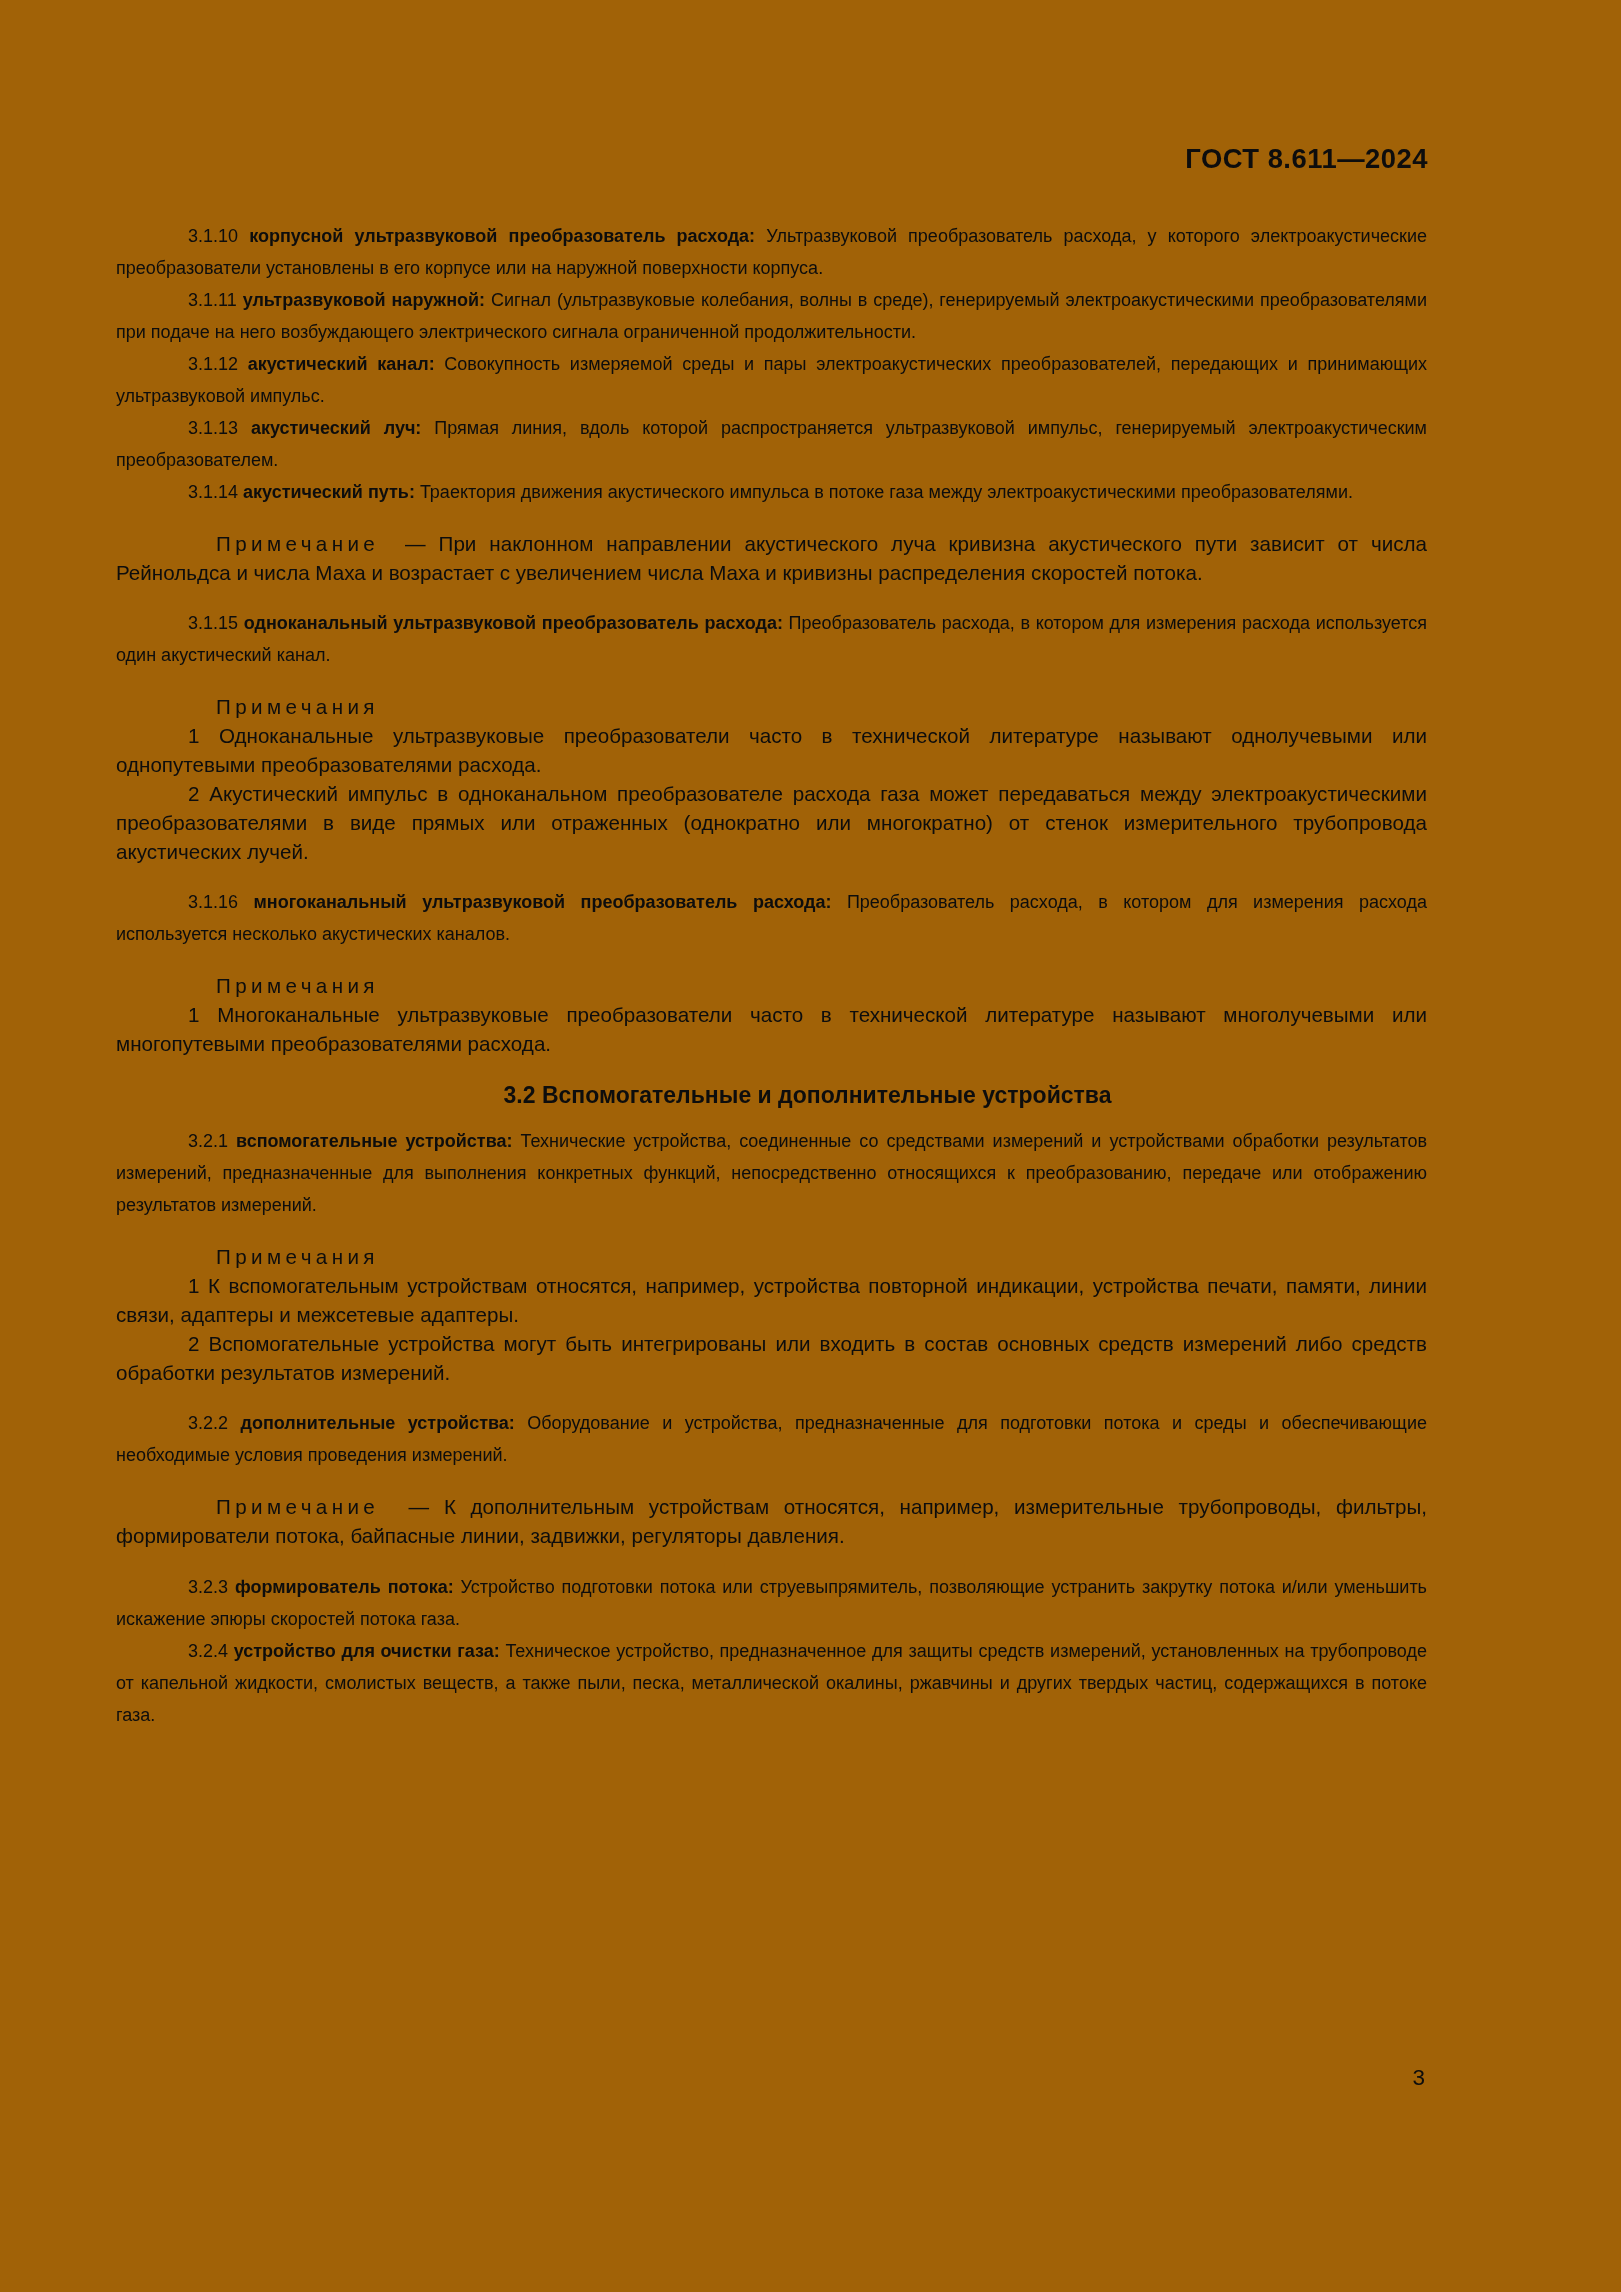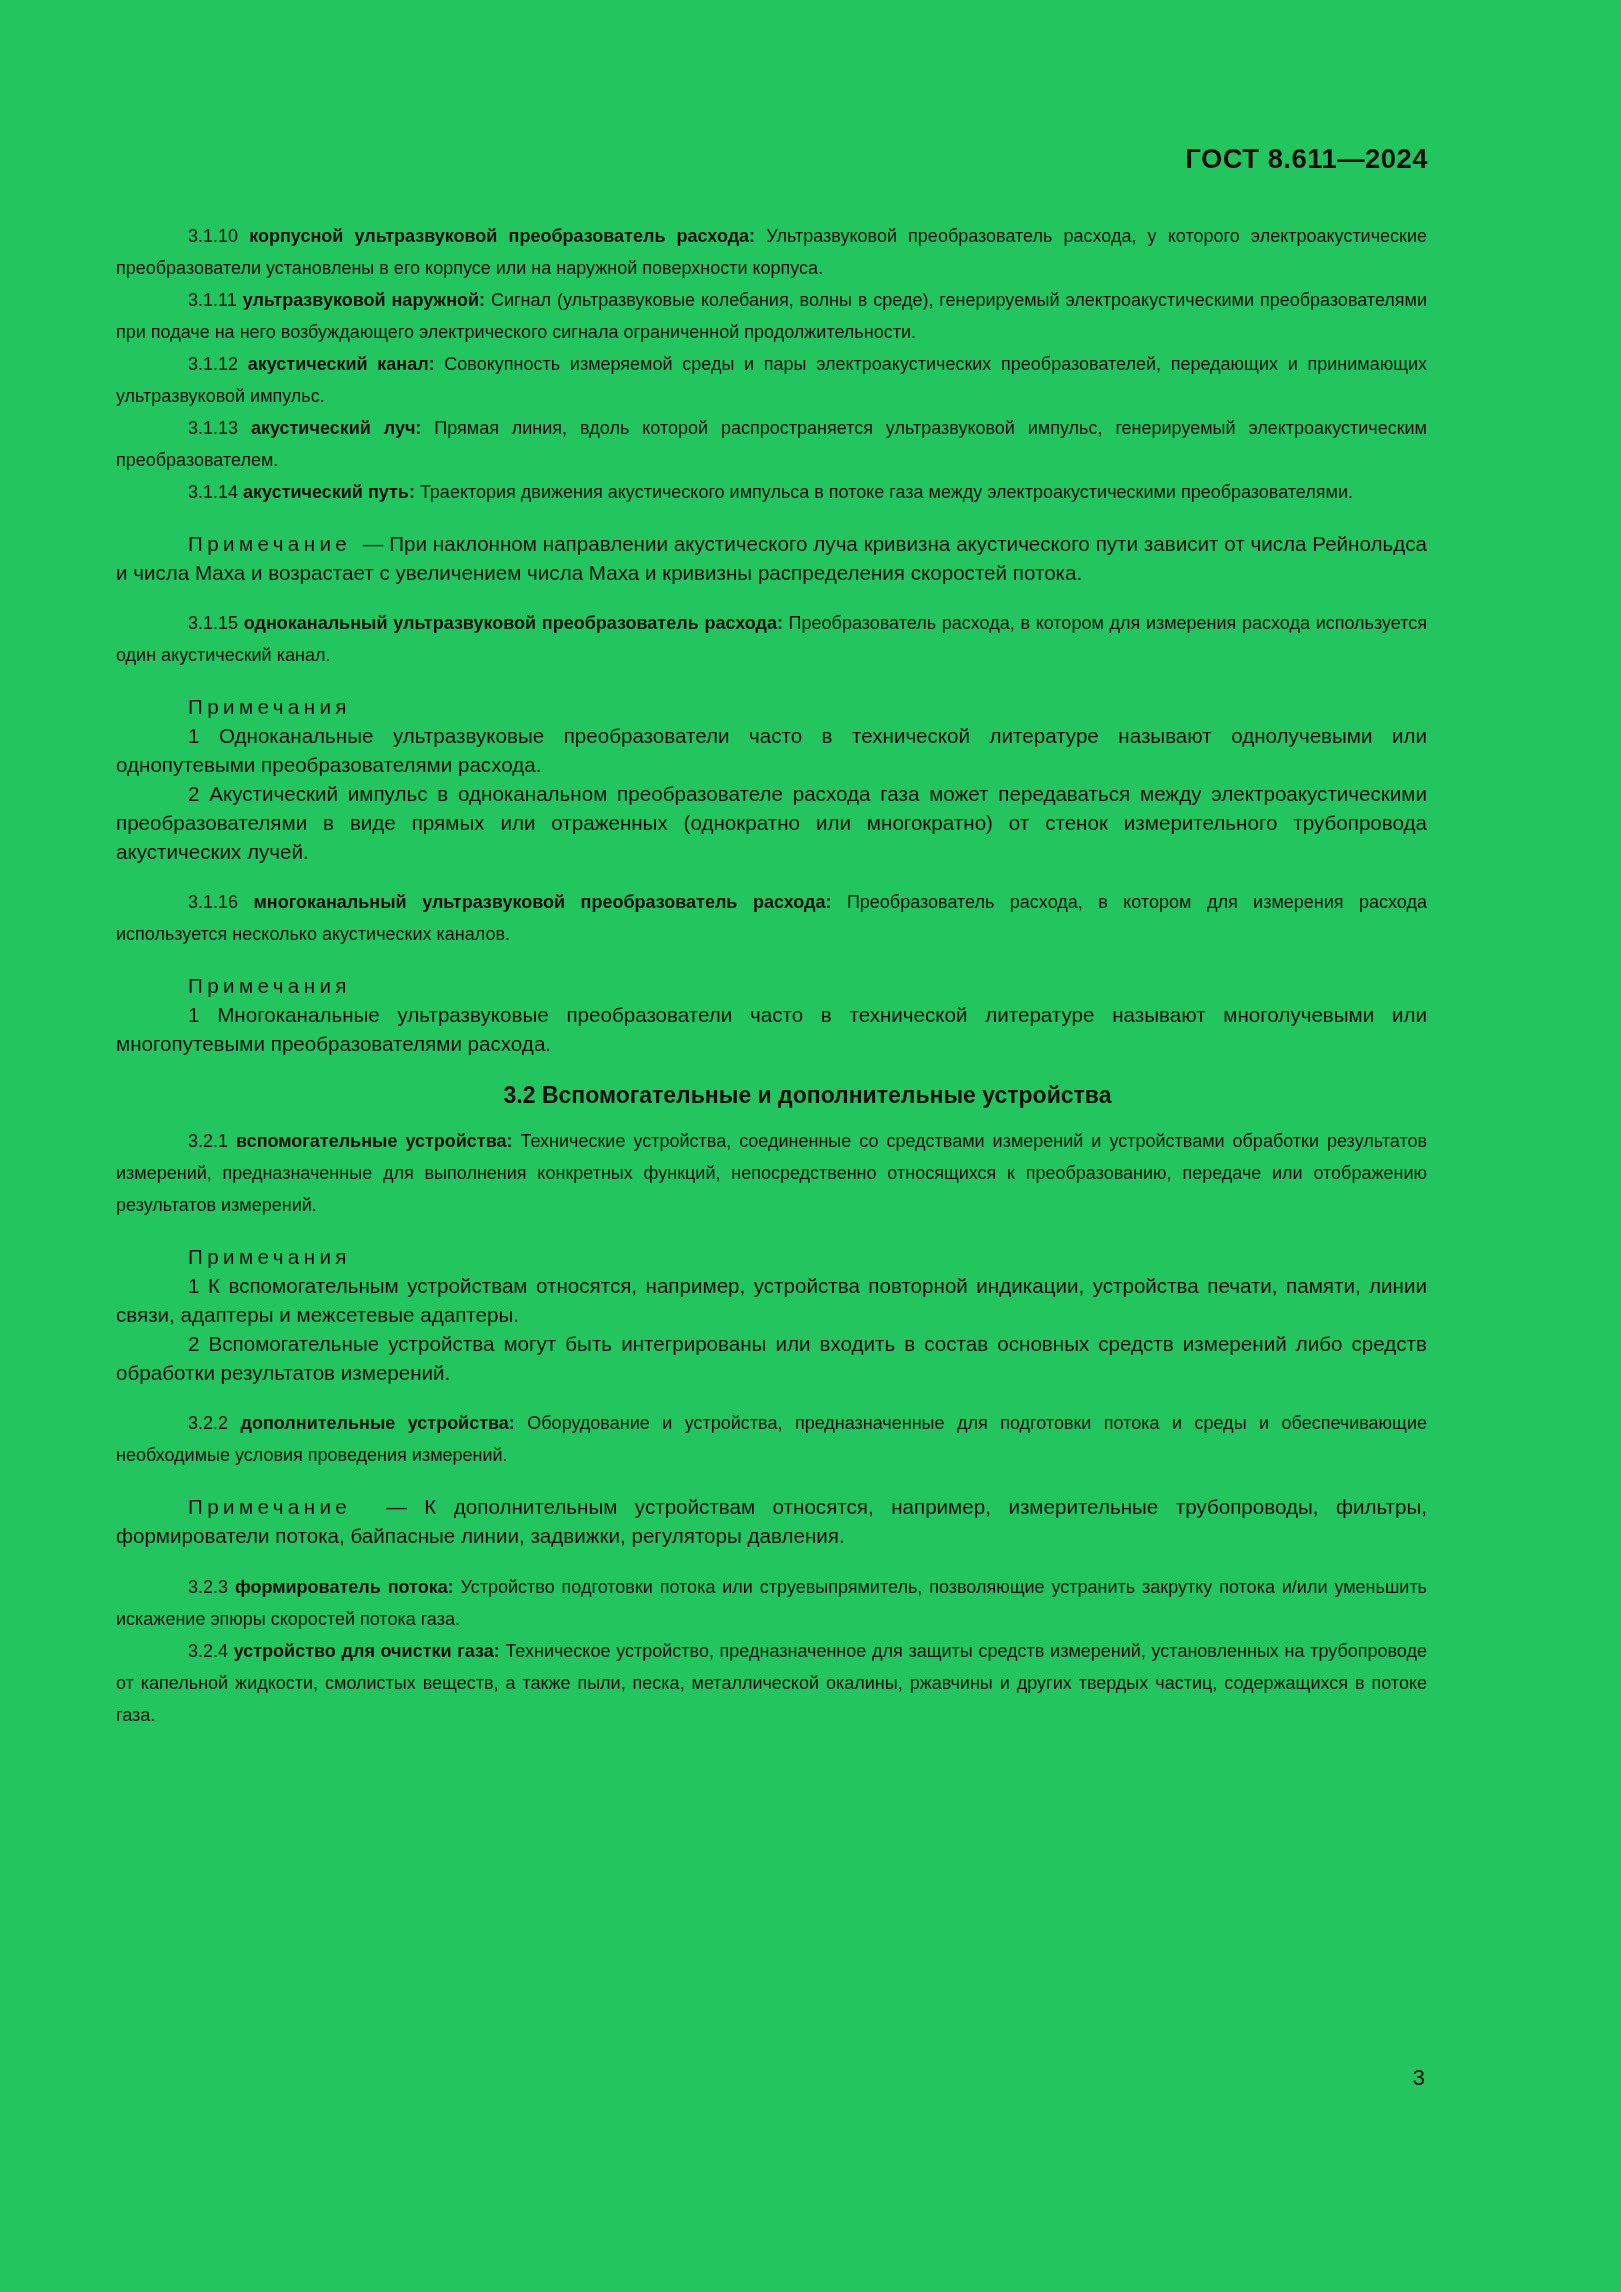--- a/index.html
+++ b/index.html
@@ -1,20 +1,20 @@
 <!DOCTYPE html>
 <html lang="ru"><head>
 <meta charset="utf-8">
 <style>
   html, body { margin: 0; padding: 0; background: #ffffff; }
   .page {
     position: relative;
     width: 1621px;
     height: 2293px;
-    background: #22c55e;
+    background: #a16207;
     color: #0d0d0d;
     font-family: "Liberation Sans", sans-serif;
     overflow: hidden;
   }
   .running-header {
     position: absolute;
     top: 143px;
     right: 193px;
     font-size: 27.4px;
     font-weight: 700;
@@ -47,21 +47,21 @@
   .note-block {
     margin: 20.6px 0;
     font-size: 20.6px;
     line-height: 29px;
   }
   .note-block p {
     text-align: justify;
     text-indent: 72px;
     hyphens: manual;
   }
-  .spaced { letter-spacing: 4.4px; }
+  .spaced { letter-spacing: 4.4px; margin-left: 28px; }
   .note-dash { white-space: pre; }
   .page-number {
     position: absolute;
     top: 2064px;
     right: 196px;
     font-size: 22.5px;
     line-height: 27.4px;
   }
 </style>
 </head>

